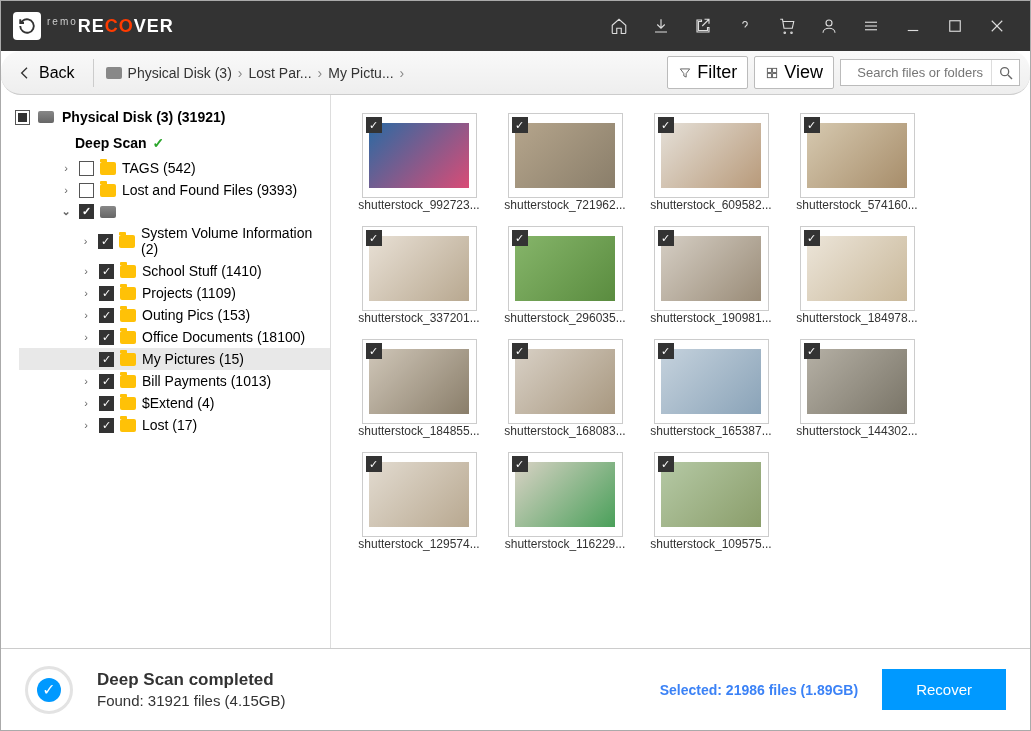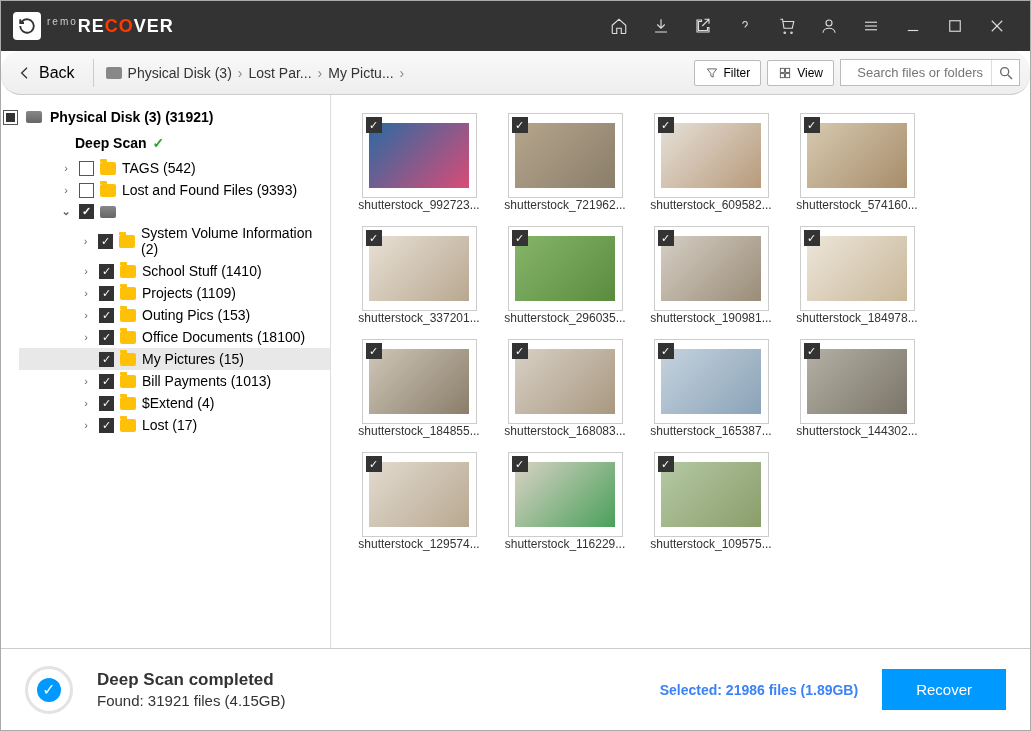--- a/index.html
+++ b/index.html
@@ -16,29 +16,29 @@
 .title-btn { width: 42px; height: 50px; display: flex; align-items: center; justify-content: center; cursor: pointer; }
 .title-btn svg { width: 18px; height: 18px; stroke: #ddd; fill: none; stroke-width: 1.5; }
 .toolbar { height: 44px; background: linear-gradient(#f9f9f9, #eeeeee); border-bottom: 1px solid #ccc; display: flex; align-items: center; padding: 0 10px; gap: 8px; border-radius: 20px; }
 .back-btn { display: flex; align-items: center; gap: 6px; cursor: pointer; padding: 4px 6px; }
 .back-btn svg { width: 16px; height: 16px; stroke:#333; fill:none; stroke-width:2;}
 .breadcrumb { display: flex; align-items: center; gap: 6px; font-size: 14px; color: #333; flex: 1; }
 .breadcrumb-sep { color: #888; }
 .bc-item { cursor:pointer; }
 .drive-icon-sm { width:16px; height:12px; background:#888; border-radius:2px; display:inline-block;}
 .toolbar-right { display: flex; align-items: center; gap: 6px; }
-.tbtn { display: flex; align-items: center; gap: 5px; border: 1px solid #bbb; background: #fff; padding: 5px 10px; font-size: 12px; cursor: pointer; border-radius:2px; }
+.tbtn { display: flex; align-items: center; gap: 5px; border: 1px solid #bbb; background: #fff; padding: 5px 10px; font-size: 18px; cursor: pointer; border-radius:2px; }
 .tbtn svg { width:14px; height:14px; stroke:#555; fill:none; stroke-width:1.5;}
 .search-box { display: flex; border: 1px solid #bbb; background: #fff; }
 .search-box input { border: none; padding: 5px 8px; font-size: 13px; width: 150px; outline:none;text-align:right; }
 .search-box .sbtn { width: 28px; display:flex; align-items:center; justify-content:center; cursor:pointer; border-left:1px solid #ddd;}
 .search-box .sbtn svg { width:16px; height:16px; stroke:#666; fill:none; stroke-width:2;}
 .content { flex: 1; display: flex; overflow: hidden; }
 .sidebar { width: 330px; border-right: 1px solid #ddd; overflow-y: auto; padding: 10px 0; font-size:14px;}
-.sidebar-root { display:flex; align-items:center; gap:8px; padding:4px 2px; font-weight:bold;}
+.sidebar-root { display:flex; align-items:center; gap:8px; padding:4px 14px; font-weight:bold;}
 .chk { width: 15px; height: 15px; border:1px solid #555; display:inline-flex; align-items:center; justify-content:center; background:#fff; flex-shrink:0;}
 .chk.on { background:#333; border-color:#333;}
 .chk.on::after { content:"✓"; color:#fff; font-size:11px; line-height:1;}
 .chk.part { background:#fff;}
 .chk.part::after { content:""; width:9px; height:9px; background:#333;}
 .deep-scan { padding: 6px 34px; font-weight:bold; display:flex; align-items:center; gap:6px;margin-left:40px;}
 .deep-scan .tick { color:#2aa52a;}
 .tree { padding-left: 18px; }
 .tree-row { display:flex; align-items:center; gap:6px; padding:3px 10px; cursor:pointer;}
 .tree-row.selected { background:#e8e8e8;}

